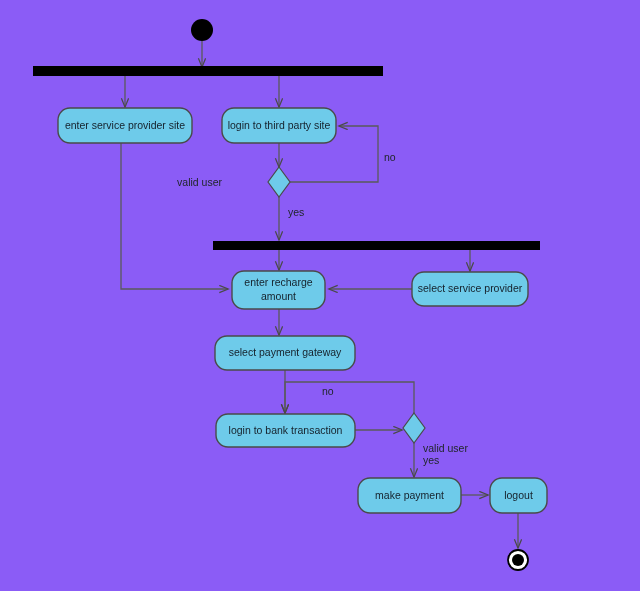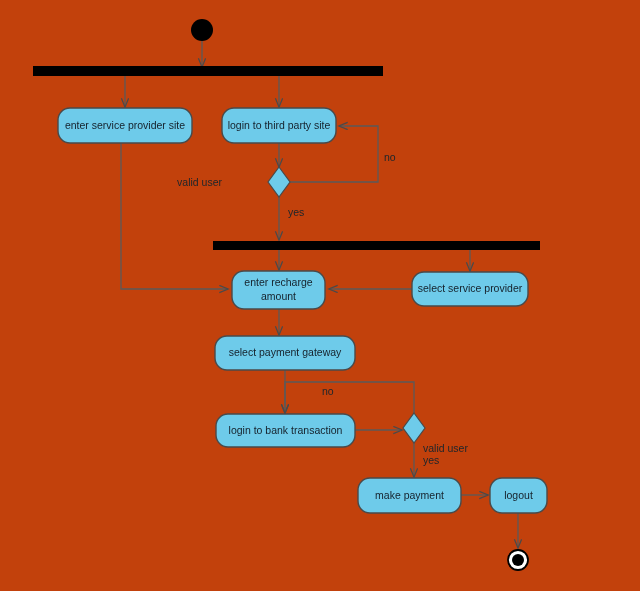--- a/index.html
+++ b/index.html
@@ -7,21 +7,21 @@
     padding: 0;
     background: #ffffff;
   }
   body {
     font-family: "Liberation Sans", sans-serif;
   }
   #canvas-wrap {
     position: relative;
     width: 640px;
     height: 591px;
-    background: #c2410c;
+    background: #8b5cf6;
     overflow: hidden;
   }
   svg#diagram {
     position: absolute;
     left: 0;
     top: 0;
     width: 640px;
     height: 591px;
   }
   .act-rect {

